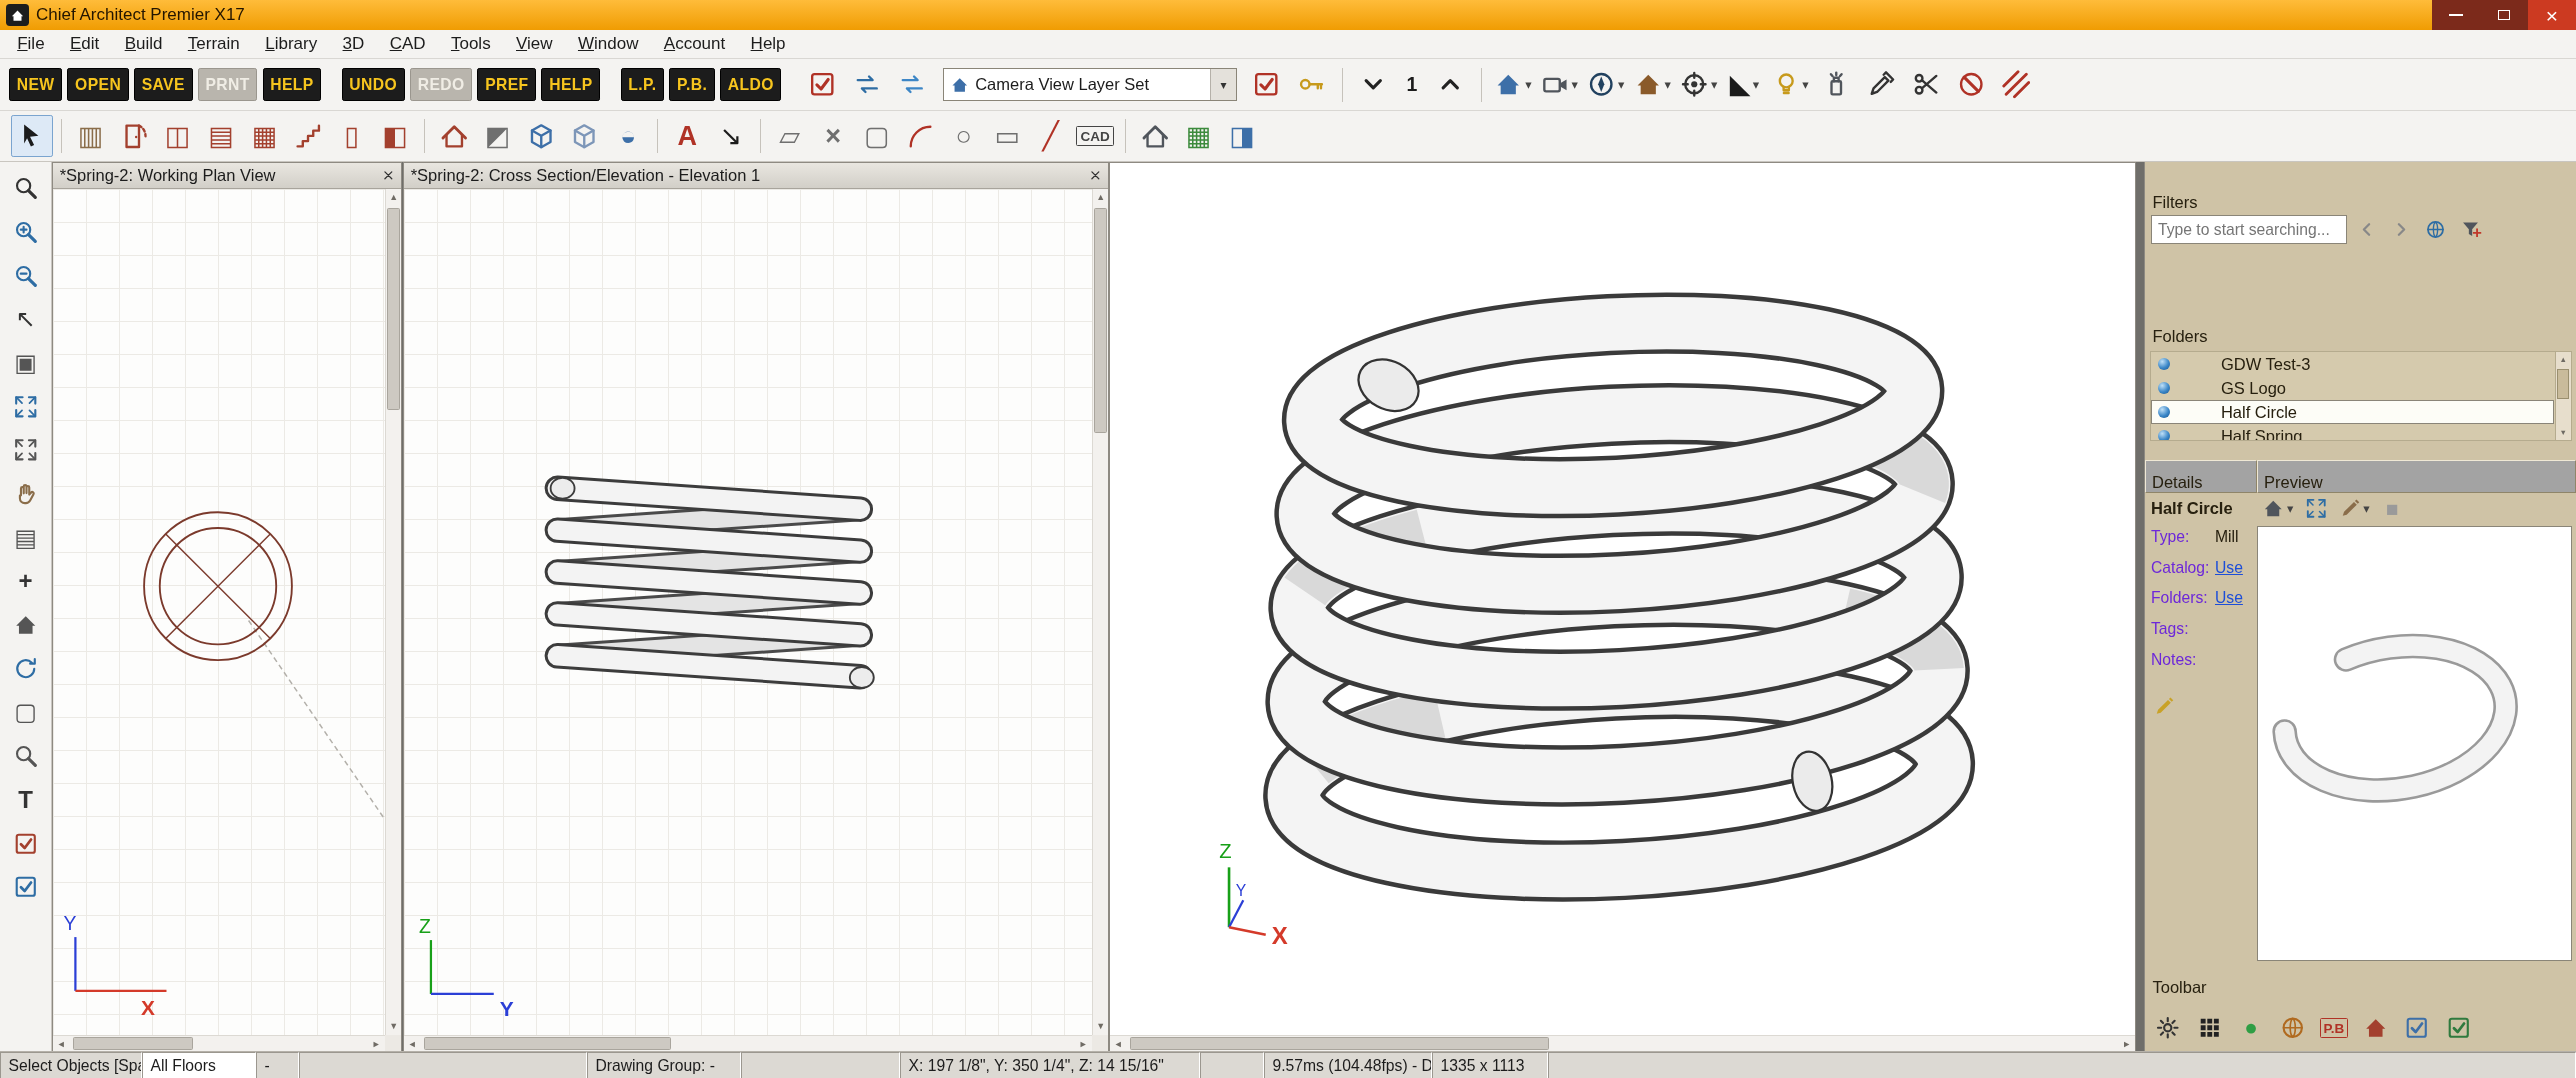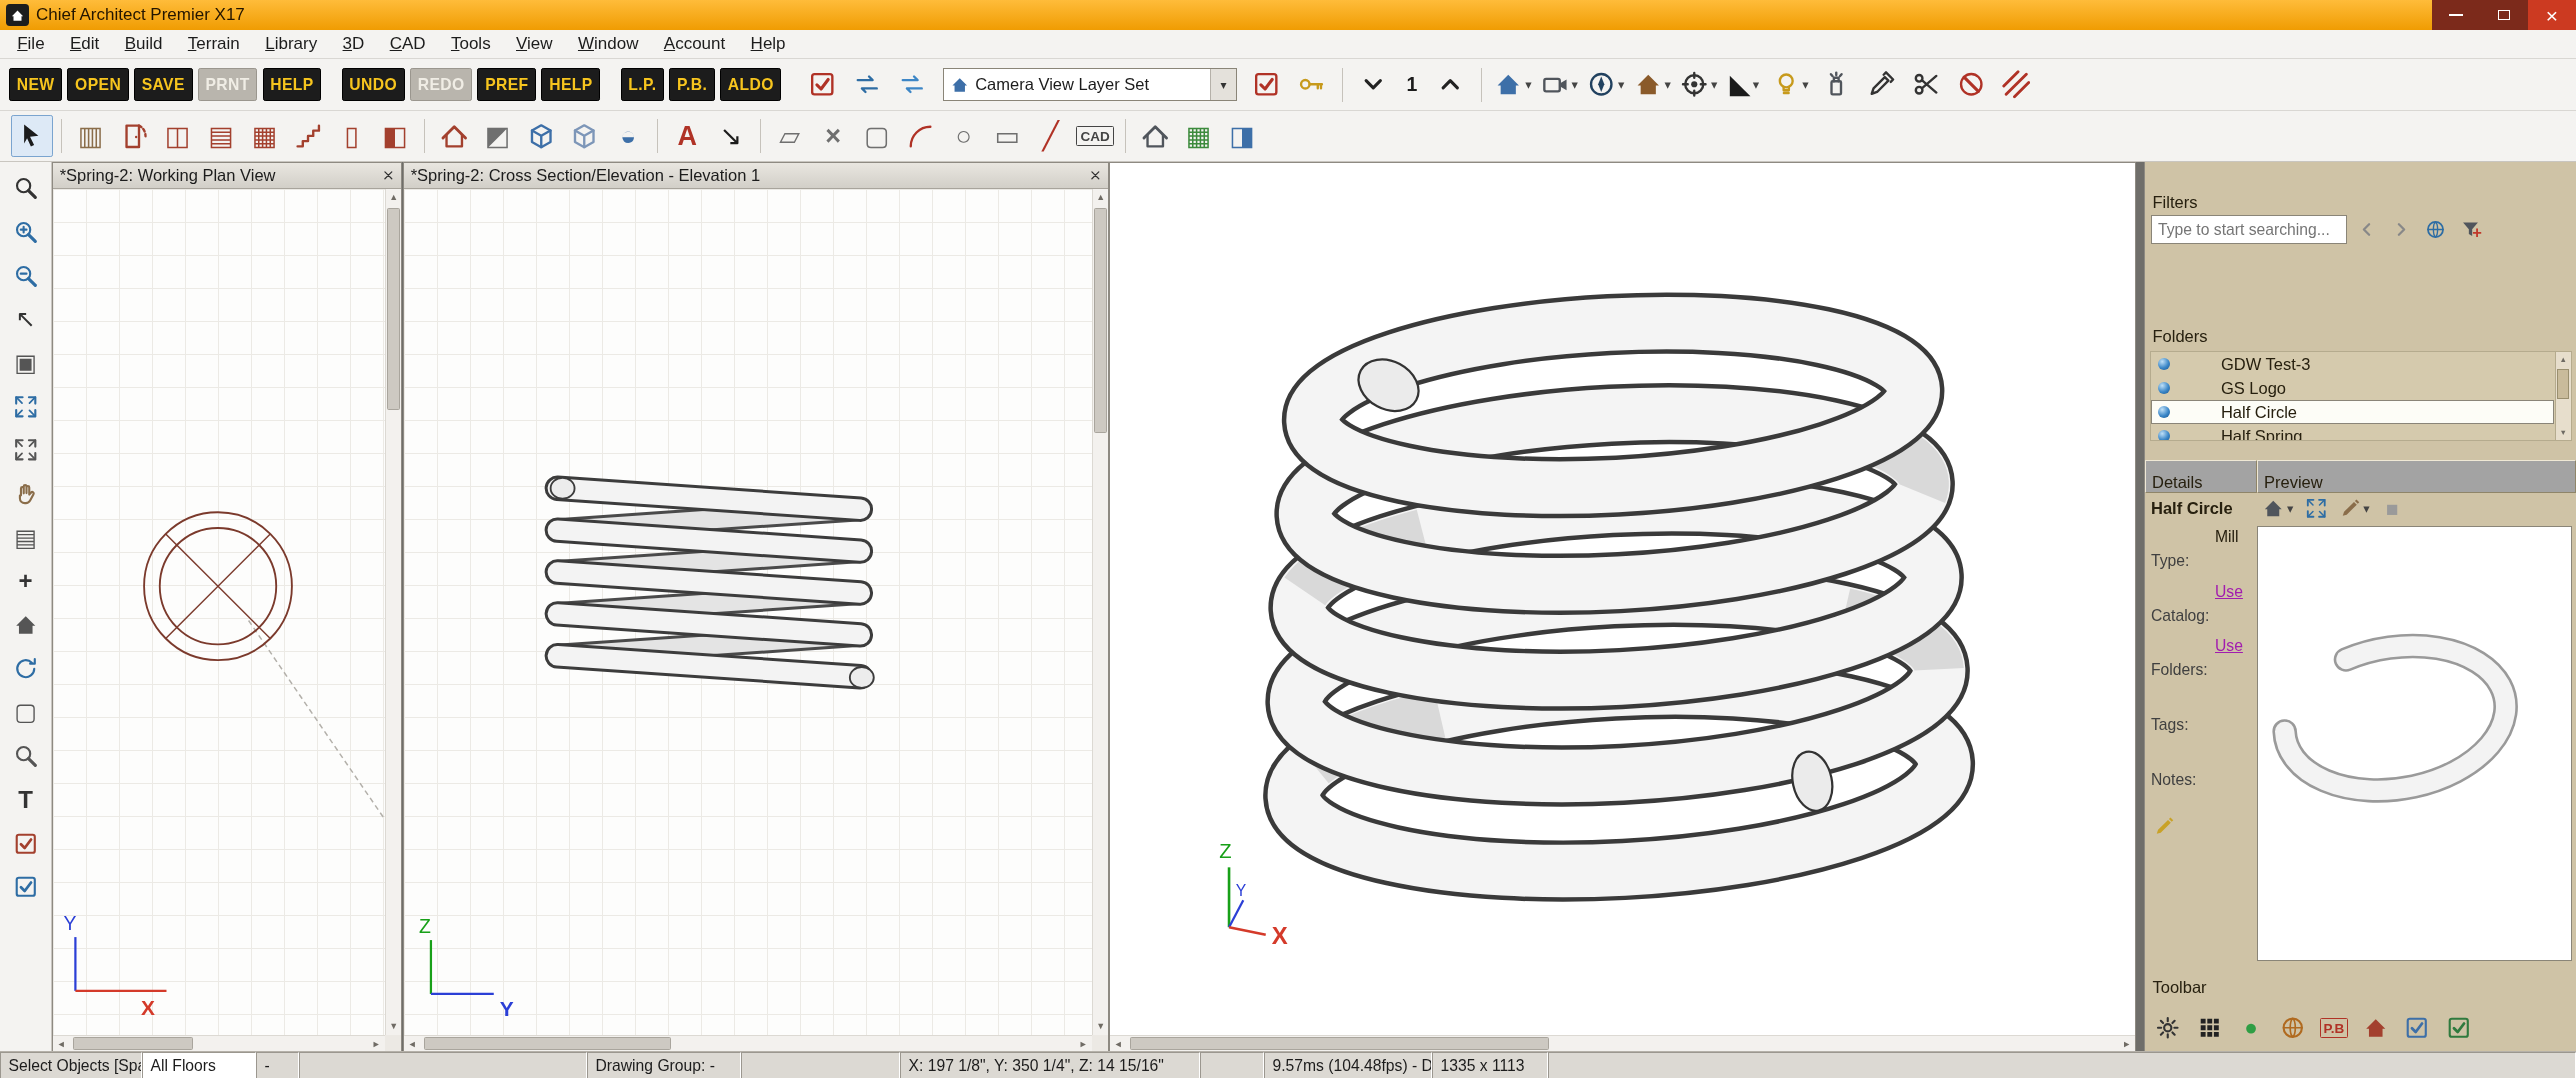--- a/index.html
+++ b/index.html
@@ -120,23 +120,23 @@
     border-left:0.7px solid #b5ab8e; }
   #folders-sb .sb-btn { width:15px; height:15px; font-size:7.5px; }
   #folders-sb .fth { position:absolute; left:1.5px; right:1.5px; top:16.5px; height:30px;
     background:#c9bb9b; border:0.7px solid #9a8f6f; }
   .pane-header { position:absolute; top:298px; height:33px; background:#a3a3a3;
     border:0.7px solid; border-color:#efe8d5 #8f8569 #8f8569 #efe8d5; display:flex;
     align-items:flex-end; padding-left:6px; font-size:16.5px; }
   #details-pane { position:absolute; left:0; top:323px; width:112px; bottom:72px; overflow:hidden; }
   .d-name { font-weight:bold; font-size:16.5px; margin:13.5px 0 10.5px 6px; white-space:nowrap; }
   .d-row { display:flex; margin:0 0 12.7px 6px; white-space:nowrap; }
-  .d-label { color:#404040; font-size:15.7px; width:64px; flex:none;margin-top:24px; }
+  .d-label { color:#6d28d9; font-size:15.7px; width:64px; flex:none; }
   .d-value { font-size:15.7px; overflow:hidden; }
-  .d-value.link { color:#a21caf; text-decoration:underline; }
+  .d-value.link { color:#1d4ed8; text-decoration:underline; }
   #detail-pencil { margin:13.5px 0 0 7.5px; width:22.5px; height:22.5px; color:#c9a227; }
   #preview-toolbar { position:absolute; left:114px; top:329px; right:4.5px; height:34px;
     display:flex; align-items:center; gap:3px; }
   #preview-toolbar .tb-btn { height:33px; min-width:33px; }
   #preview-toolbar .ic { width:22.5px; height:22.5px; }
   #preview-toolbar .glyph { font-size:21px; }
   #preview-box { position:absolute; left:112px; top:364px; width:315px; height:435px;
     background:#fff; border:0.7px solid #8a8578; }
   #lib-toolbar-row { position:absolute; left:4.5px; bottom:4.5px; right:4.5px; height:39px;
     display:flex; align-items:center; gap:4.5px; }

